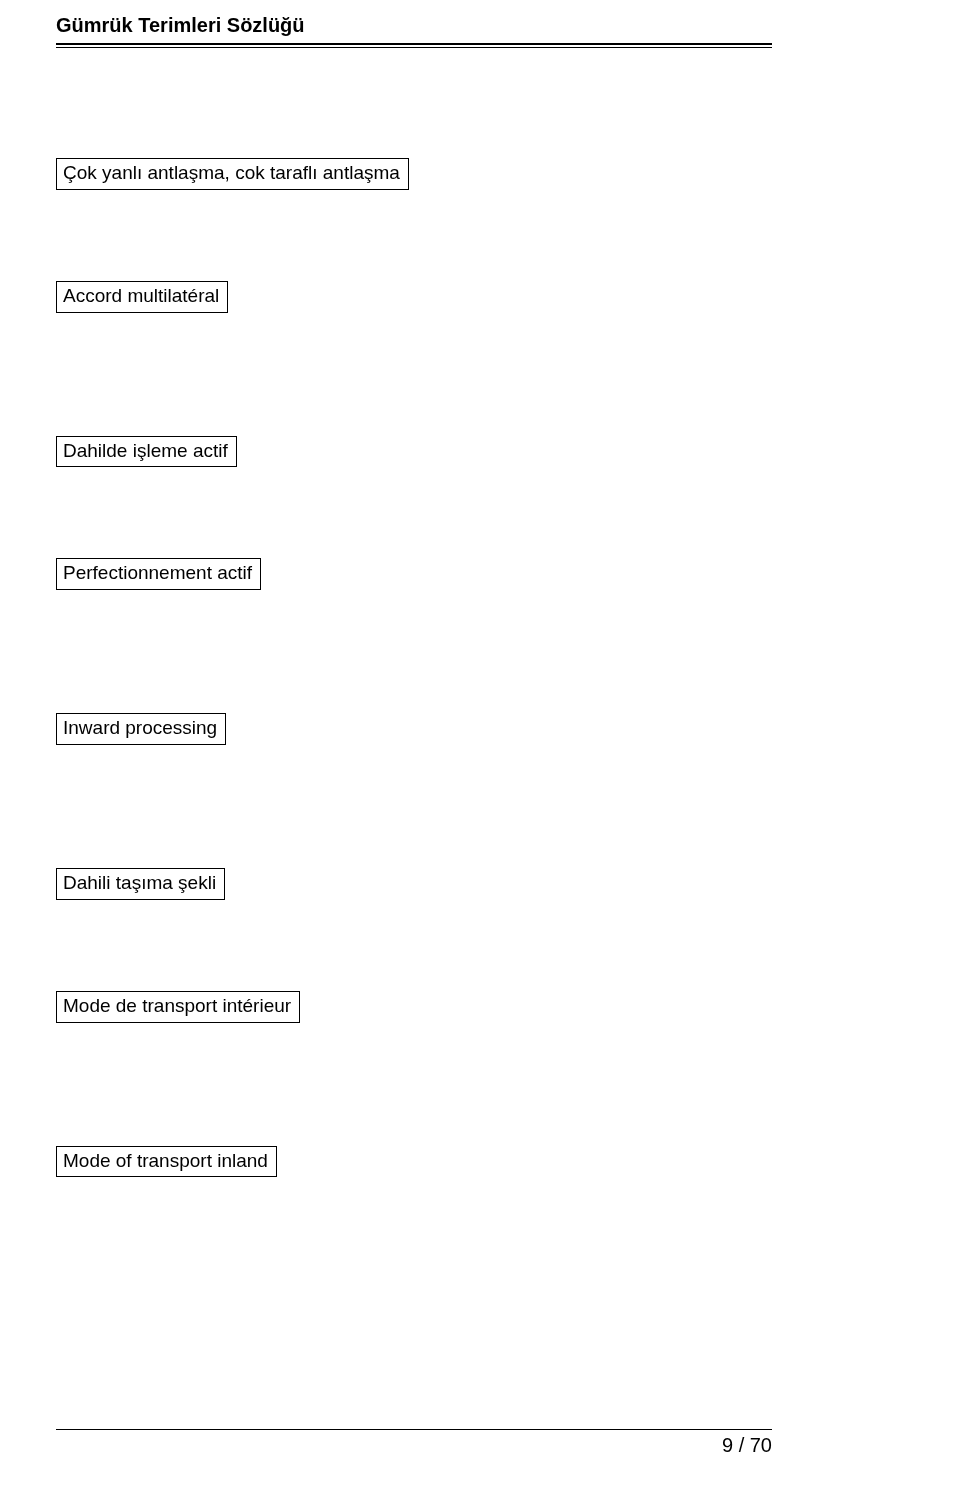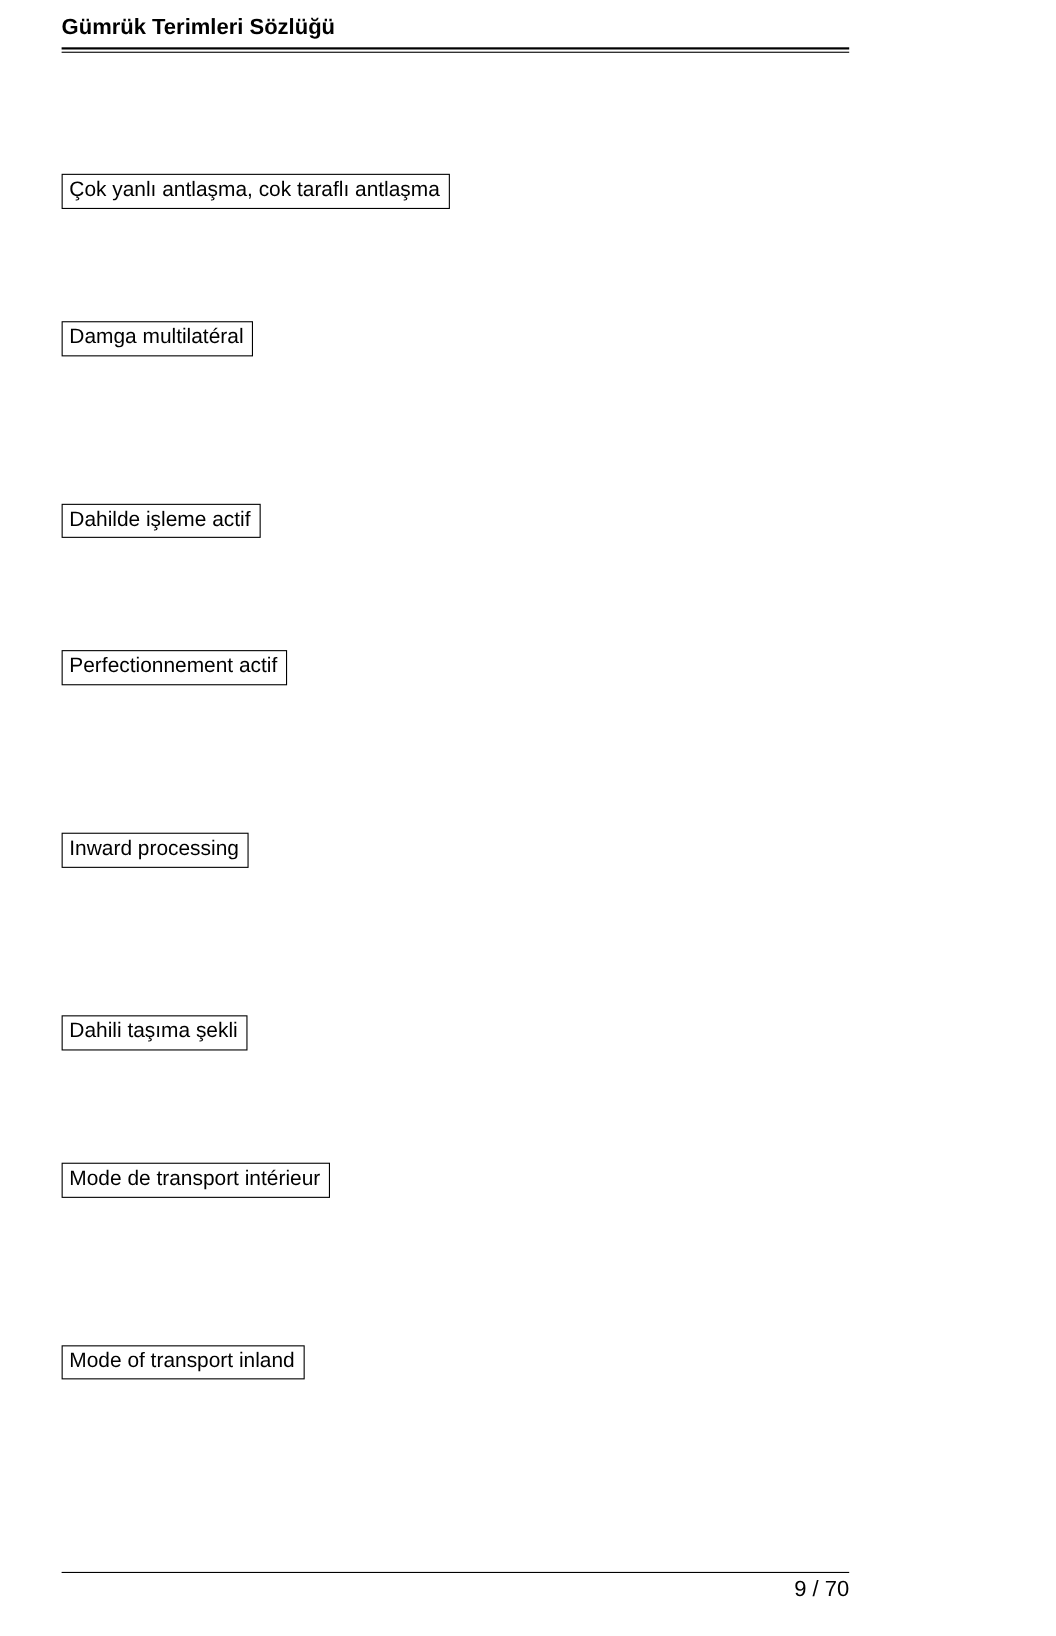--- a/index.html
+++ b/index.html
@@ -2,42 +2,42 @@
 <html><head>
 <meta charset="utf-8">
 <style>
   * { box-sizing: border-box; margin: 0; padding: 0; }
   html, body { width: 960px; height: 1487px; background: #fff; font-family: Arial, Helvetica, sans-serif; color: #000; }
   .page { position: relative; width: 828px; height: 1487px; padding: 14px 56px 0 56px; }
   .header-title { font-size: 20px; font-weight: bold; margin-bottom: 6px; }
   .hr { border: none; border-top: 2px solid #000; margin: 0 0 2px 0; }
   .hr.thin { border-top: 1px solid #000; margin: 0; }
   .content { padding-top: 110px; }
-  .term { display: inline-block; border: 1px solid #000; padding: 3px 8px 4px 6px; font-size: 19px; line-height: 1.2; margin-bottom: 16px; }
+  .term { display: inline-block; border: 1px solid #000; padding: 3px 8px 4px 6px; font-size: 19px; line-height: 1.2; margin-bottom: 5px; }
   .term-row { margin-bottom: 86px; }
   .term-row.big-gap { margin-bottom: 118px; }
   .term-row.last { margin-bottom: 0; }
   .footer { position: absolute; left: 56px; right: 56px; bottom: 30px; }
   .page-num { text-align: right; font-size: 20px; margin-top: 4px; }
 </style>
 </head>
 <body>
 
 <div class="page">
 
   <div class="header-title">Gümrük Terimleri Sözlüğü</div>
   <hr class="hr">
   <hr class="hr thin">
 
   <div class="content">
     <div class="term-row">
       <div class="term">Çok yanlı antlaşma, cok taraflı antlaşma</div>
     </div>
     <div class="term-row big-gap">
-      <div class="term">Damga multilatéral</div>
+      <div class="term">Accord multilatéral</div>
     </div>
     <div class="term-row">
       <div class="term">Dahilde işleme actif</div>
     </div>
     <div class="term-row big-gap">
       <div class="term">Perfectionnement actif</div>
     </div>
     <div class="term-row big-gap">
       <div class="term">Inward processing</div>
     </div>

